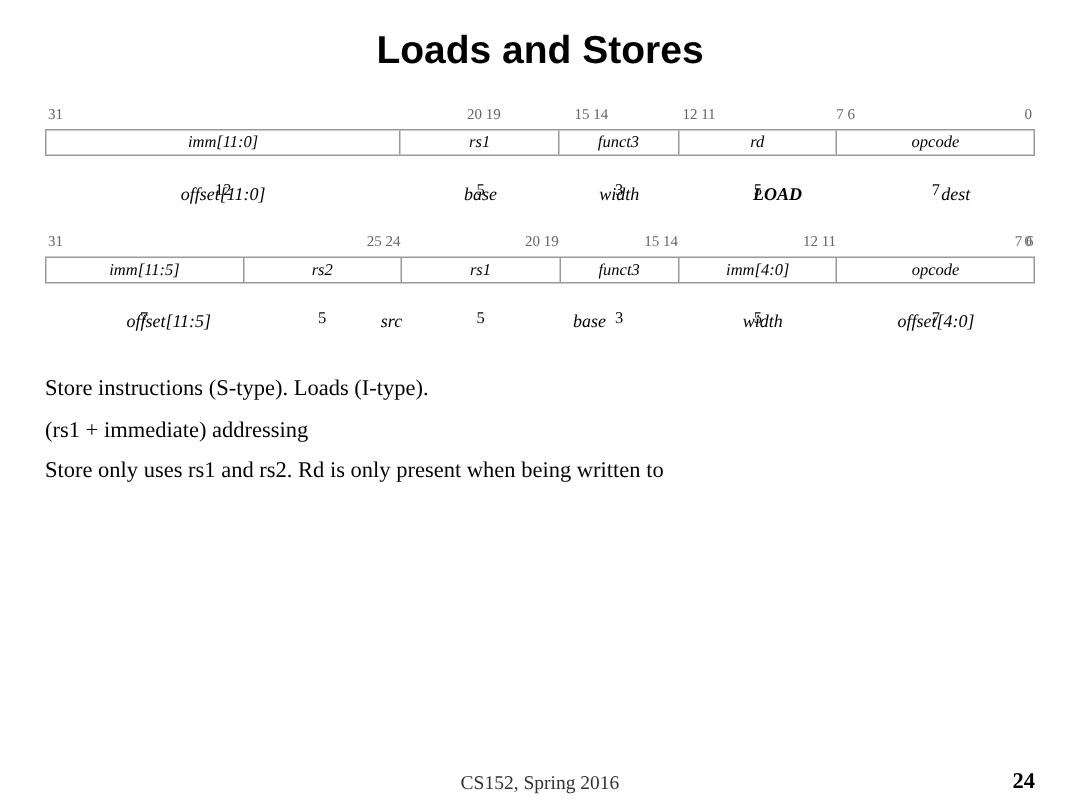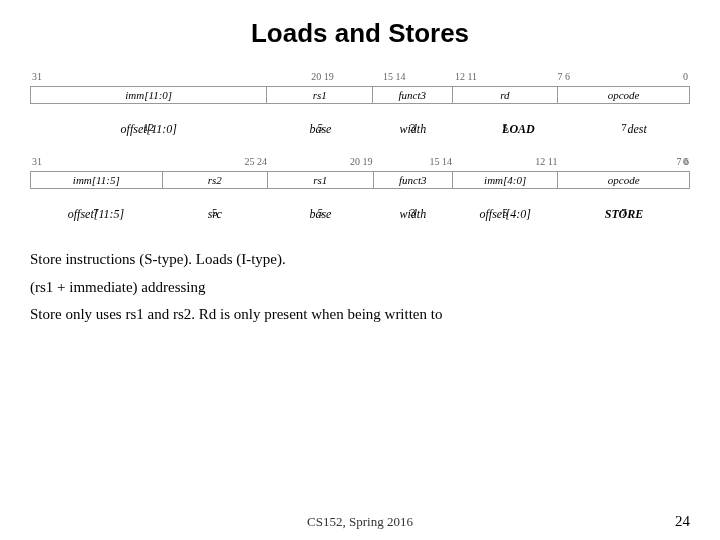--- a/index.html
+++ b/index.html
@@ -94,21 +94,21 @@
       justify-content: center;
       align-items: flex-end;
       font-size: 13px;
       color: #333;
     }
     .footer-right {
       position: absolute;
       bottom: 10px;
       right: 30px;
       font-size: 15px;
-      font-weight: normal;
+      font-weight: bold;
     }
   </style>
 </head>
 <body>
 
 <div class="page-title">Loads and Stores</div>
 
 <div class="diagram-area">
 
   <div class="format-diagram">
@@ -178,21 +178,20 @@
       <div class="num-cell" style="flex:4;">5</div>
       <div class="num-cell" style="flex:5;">7</div>
     </div>
 
     <div class="labels-row">
       <div class="lbl-cell" style="flex:5;">offset[11:5]</div>
       <div class="lbl-cell" style="flex:4;">src</div>
       <div class="lbl-cell" style="flex:4;">base</div>
       <div class="lbl-cell" style="flex:3;">width</div>
       <div class="lbl-cell" style="flex:4;">offset[4:0]</div>
-      <div class="lbl-cell" style="flex:5; font-weight:bold;">STORE</div>
     </div>
   </div>
 
 </div>
 
 <div class="text-section">
   <div class="text-line">Store instructions (S-type). Loads (I-type).</div>
   <div class="text-line">(rs1 + immediate) addressing</div>
   <div class="text-line">Store only uses rs1 and rs2. Rd is only present when being written to</div>
 </div>

